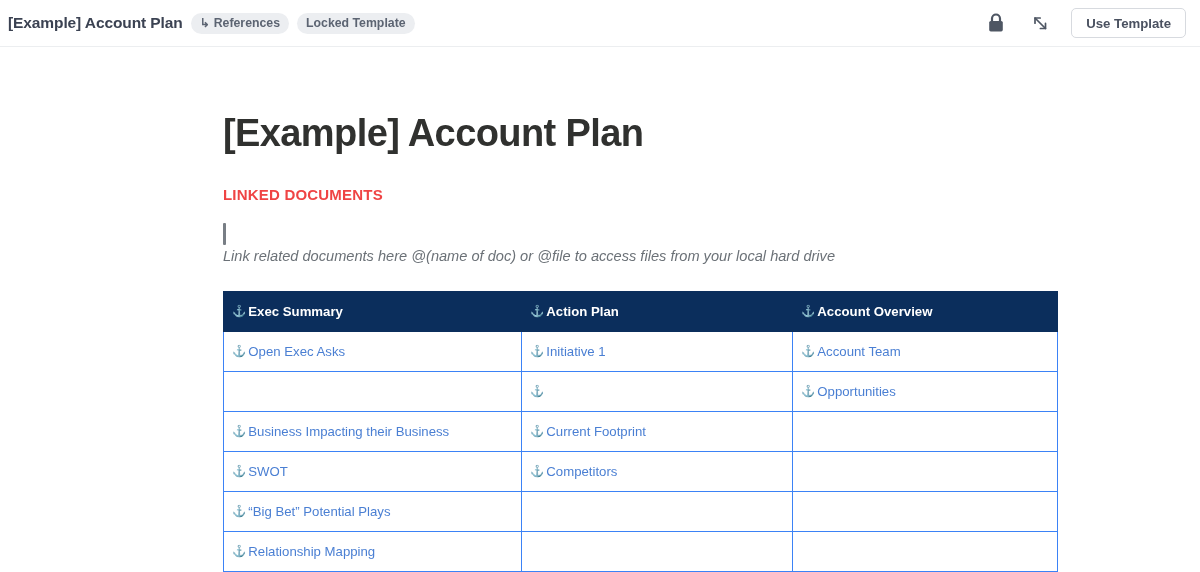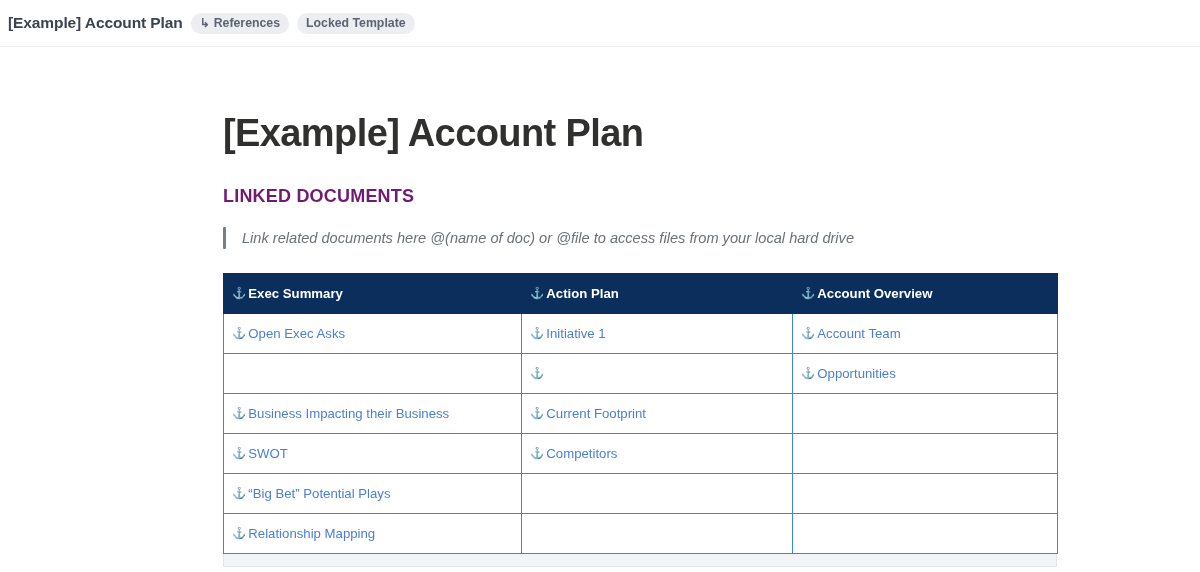--- a/index.html
+++ b/index.html
@@ -89,32 +89,33 @@
   .h1 {
     font-size: 38px;
     font-weight: bold;
     color: #30312f;
     letter-spacing: -0.6px;
     margin: 0;
     padding-top: 65px;
     line-height: 1.15;
   }
   .h-linked {
-    font-size: 18px;
-    font-weight: bold;
-    color: #701a75;
+    font-size: 15px;
+    font-weight: bold;
+    color: #ef4444;
     letter-spacing: 0.2px;
     margin: 0;
     padding-top: 30px;
   }
   .quote {
     margin: 0;
     padding-top: 20px;
     display: flex;
     align-items: stretch;
+    flex-direction: column;
   }
   .quote-bar {
     width: 3px;
     background: #787e85;
     border-radius: 1px;
     margin-right: 16px;
     min-height: 22px;
   }
   .quote-text {
     font-size: 14.6px;
@@ -195,20 +196,38 @@
     <span class="chip">
       <span class="ref-glyph">↳</span>
       <span>References</span>
     </span>
 
     <span class="chip">
       <span>Locked Template</span>
     </span>
   </div>
 
+  <div class="topbar-right">
+    <span class="icon-btn">
+      <svg width="20" height="22" viewBox="0 0 20 22" aria-hidden="true">
+        <path d="M6 9V6.5a4 4 0 0 1 8 0V9" fill="none" stroke="#4e5663" stroke-width="2.2" stroke-linecap="round"></path>
+        <rect x="3.2" y="9" width="13.6" height="10.4" rx="1.6" fill="#4e5663"></rect>
+      </svg>
+    </span>
+
+    <span class="icon-btn">
+      <svg width="20" height="20" viewBox="0 0 20 20" aria-hidden="true">
+        <path d="M15.5 15.5 L5 5" stroke="#4e5663" stroke-width="1.7" stroke-linecap="round" fill="none"></path>
+        <path d="M5 10.2 L5 5 L10.2 5" stroke="#4e5663" stroke-width="1.7" stroke-linecap="round" stroke-linejoin="round" fill="none"></path>
+        <path d="M15.5 10.4 L15.5 15.5 L10.4 15.5" stroke="#4e5663" stroke-width="1.7" stroke-linecap="round" stroke-linejoin="round" fill="none"></path>
+      </svg>
+    </span>
+
+    <button class="btn-outline">Use Template</button>
+  </div>
 </div>
 
 <div class="page">
 
   <h1 class="h1">[Example] Account Plan</h1>
 
   <div class="h-linked">LINKED DOCUMENTS</div>
 
   <div class="quote">
     <div class="quote-bar"></div>

